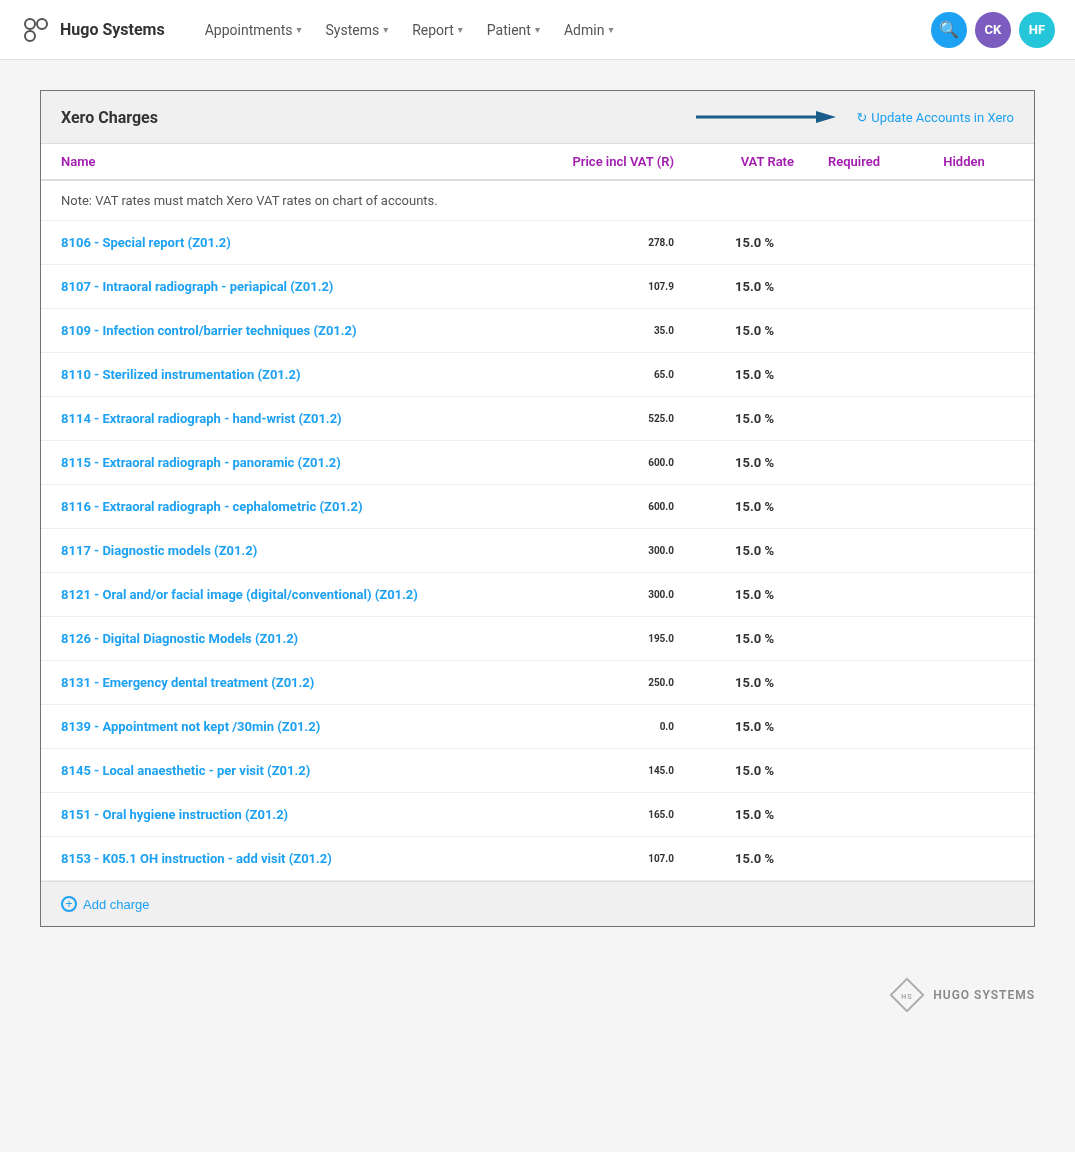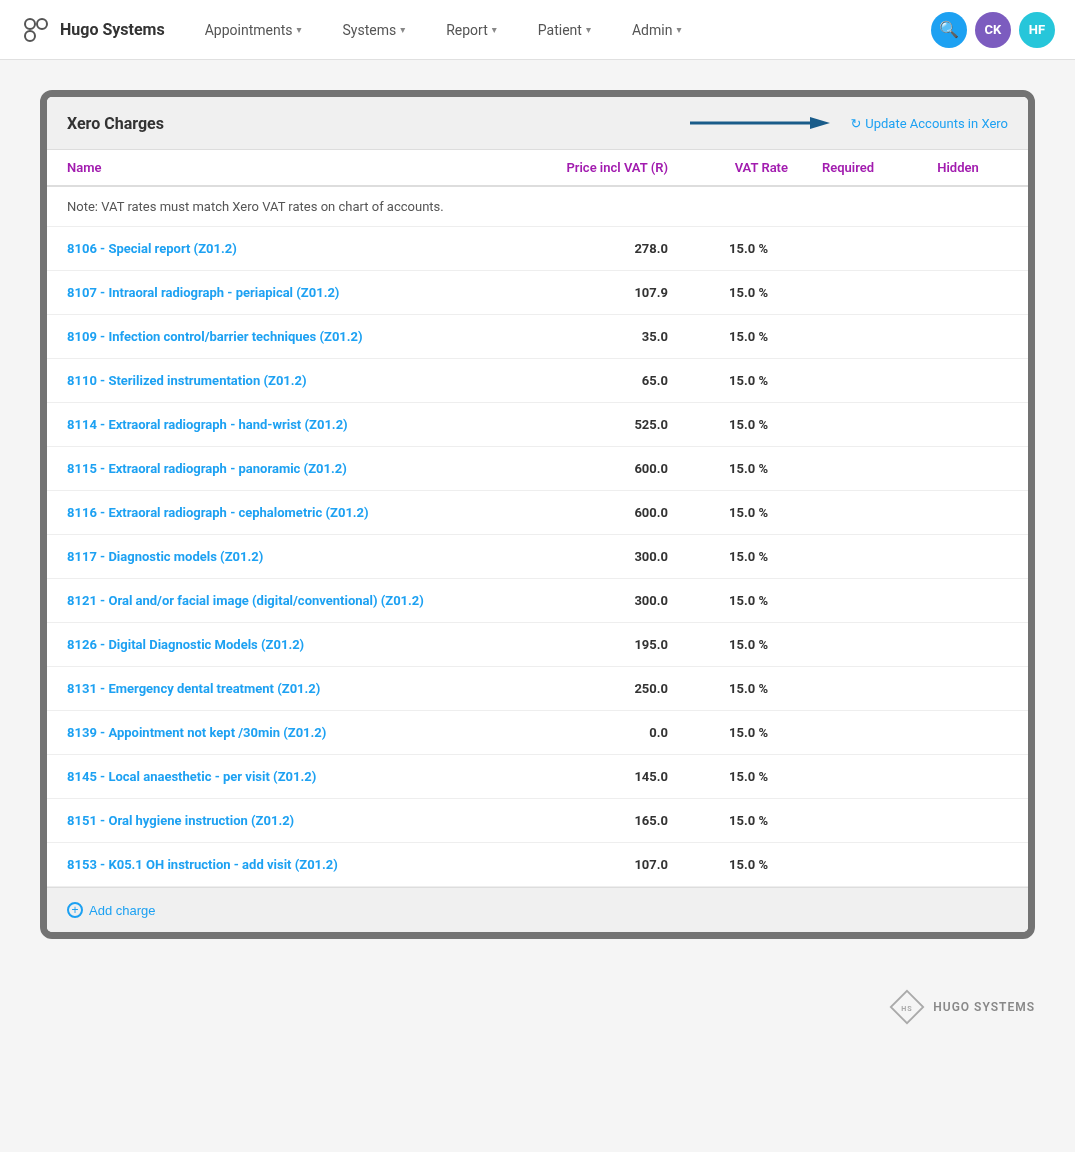--- a/index.html
+++ b/index.html
@@ -24,21 +24,21 @@
       color: #333;
       margin-right: 20px;
     }
     .brand-icon {
       width: 32px;
       height: 32px;
     }
     .nav-links {
       display: flex;
       align-items: center;
-      gap: 17px;
+      gap: 0;
       flex: 1;
     }
     .nav-item {
       display: flex;
       align-items: center;
       gap: 4px;
       padding: 8px 12px;
       color: #555;
       font-size: 14px;
       cursor: pointer;
@@ -73,22 +73,22 @@
     
     .main-content {
       padding: 30px 40px;
       max-width: 1075px;
       margin: 0 auto;
     }
 
     
     .card {
       background: #fff;
-      border: 7px solid #737373;
-      border-radius: 12px;
+      border: 1px solid #737373;
+      border-radius: 0;
       overflow: hidden;
     }
     .card-header {
       background: #f0f0f0;
       padding: 16px 20px;
       display: flex;
       align-items: center;
       justify-content: space-between;
       border-bottom: 1px solid #ddd;
     }
@@ -147,21 +147,21 @@
       align-items: center;
       font-weight: bold;
     }
     .row-name {
       color: #1da1f2;
       cursor: pointer;
       font-size: 13px;
     }
     .row-price {
       text-align: right;
-      font-size: 13px;
+      font-size: 10px;
       color: #333;
     }
     .row-vat {
       text-align: right;
       font-size: 13px;
       color: #333;
       padding-right: 20px;
     }
     .row-required { text-align: center; }
     .row-hidden { text-align: center; }

